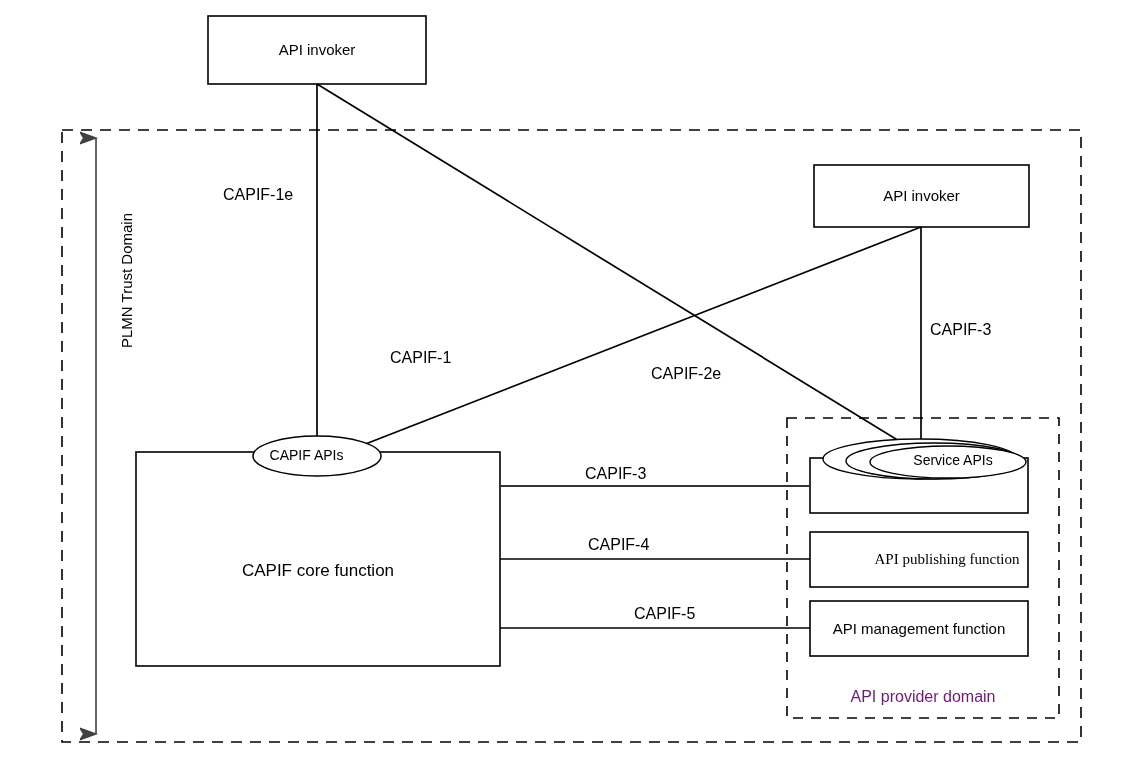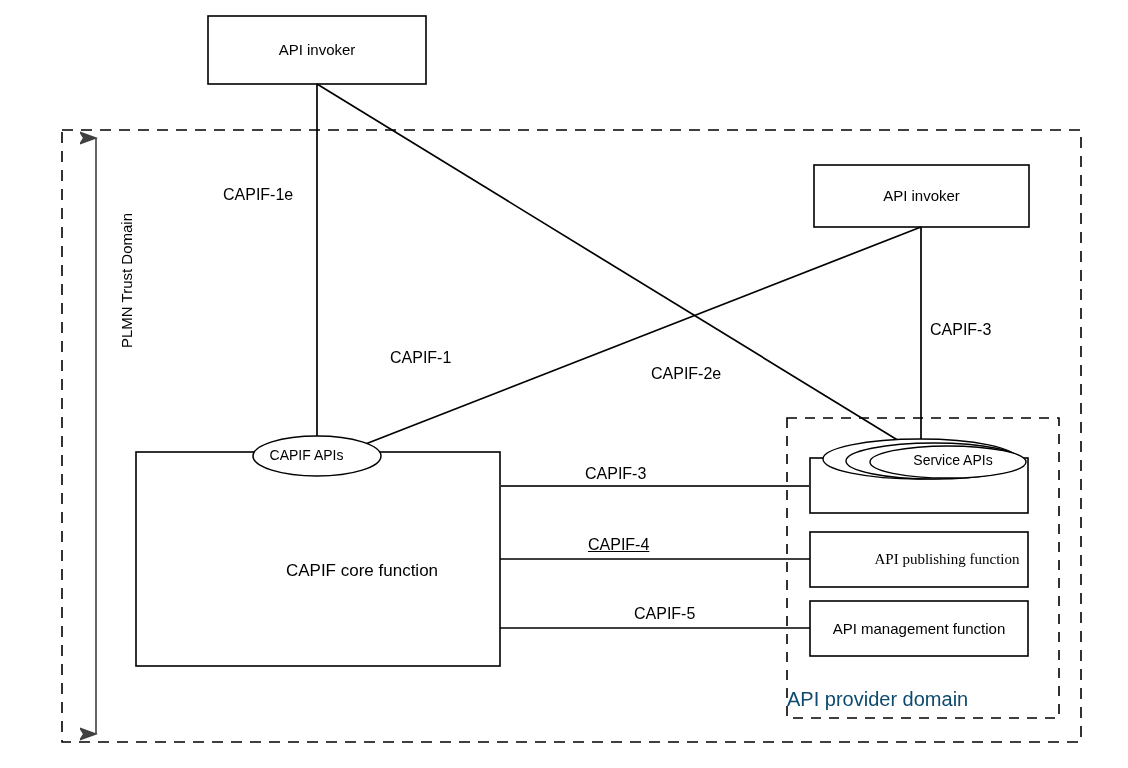--- a/index.html
+++ b/index.html
@@ -46,24 +46,24 @@
     position: absolute;
     font-size: 15px;
     color: #000000;
     white-space: nowrap;
     transform-origin: 0 0;
     transform: rotate(-90deg);
     user-select: none;
   }
   .domain-label {
     position: absolute;
-    font-size: 20px;
-    color: #0c4a6e;
+    font-size: 16px;
+    color: #701a75;
     white-space: nowrap;
-    text-align: left;
+    text-align: center;
     user-select: none;
   }
 </style>
 </head>
 <body>
 
 <div id="canvas">
 
   <svg class="svg-layer" viewBox="0 0 1128 768">
     <defs>
@@ -111,21 +111,21 @@
 
     <line x1="500" y1="559" x2="810" y2="559" stroke="#000000" stroke-width="1.6"></line>
 
     <line x1="500" y1="628" x2="810" y2="628" stroke="#000000" stroke-width="1.6"></line>
   </svg>
 
   <div class="node-label" style="left:208px; top:41px; width:218px;">API invoker</div>
 
   <div class="node-label" style="left:814px; top:187px; width:215px;">API invoker</div>
 
-  <div class="node-label" style="left:136px; top:561px; width:364px; font-size:17px;padding-left:44px;">CAPIF core function</div>
+  <div class="node-label" style="left:136px; top:561px; width:364px; font-size:17px;">CAPIF core function</div>
 
   <div class="node-label" style="left:253px; top:447px; width:107px; font-size:14px;">CAPIF APIs</div>
 
   <div class="node-label" style="left:888px; top:452px; width:130px; font-size:14px;">Service APIs</div>
 
 
   <div class="node-label" style="left:838px; top:551px; width:218px;font-family:Liberation Serif, serif;">API publishing function</div>
 
   <div class="node-label" style="left:810px; top:620px; width:218px;">API management function</div>
 
@@ -136,17 +136,17 @@
   <div class="iface-label" style="left:216px; top:186px;margin-left:7px;">CAPIF-1e</div>
 
   <div class="iface-label" style="left:390px; top:349px;">CAPIF-1</div>
 
   <div class="iface-label" style="left:651px; top:365px;">CAPIF-2e</div>
 
   <div class="iface-label" style="left:930px; top:321px;">CAPIF-3</div>
 
   <div class="iface-label" style="left:585px; top:465px;text-align:center;">CAPIF-3</div>
 
-  <div class="iface-label" style="left:588px; top:536px;text-decoration:underline;">CAPIF-4</div>
+  <div class="iface-label" style="left:588px; top:536px;">CAPIF-4</div>
 
   <div class="iface-label" style="left:588px; top:605px;margin-left:46px;">CAPIF-5</div>
 
 </div>
 
 </body></html>

